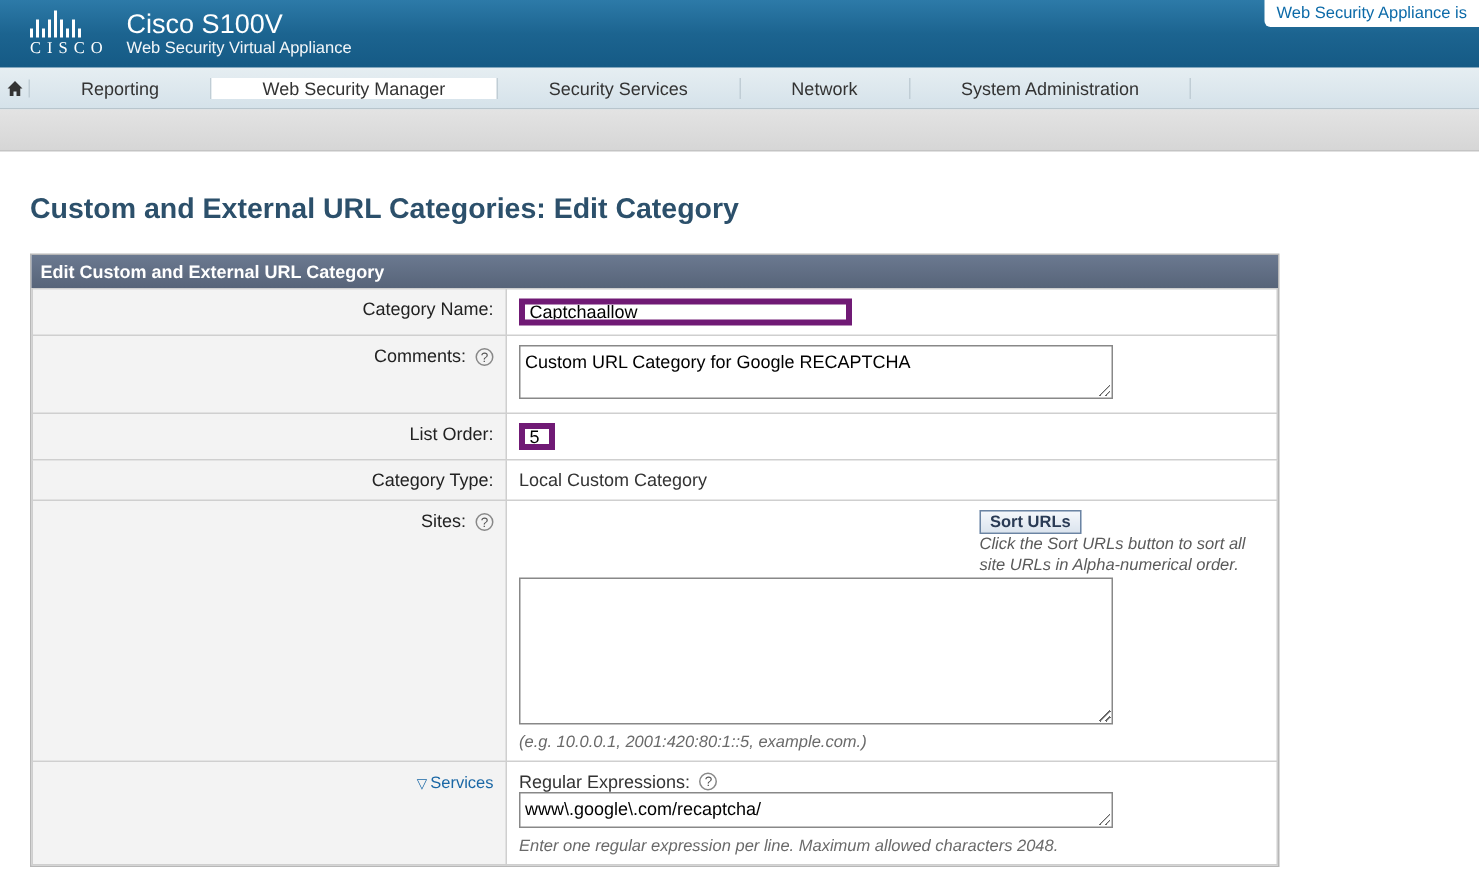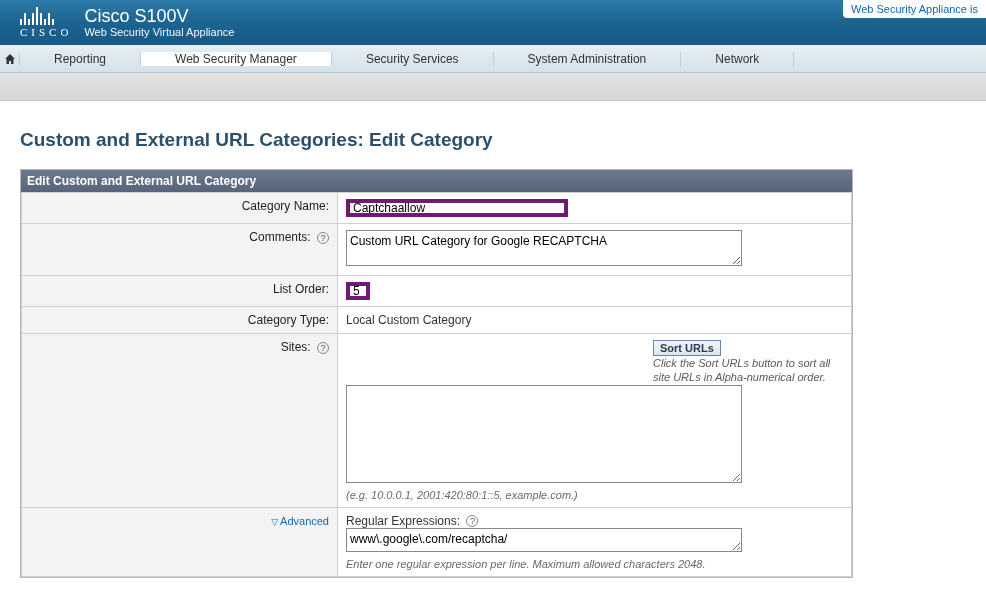--- a/index.html
+++ b/index.html
@@ -240,22 +240,22 @@
 
 <div class="nav-bar">
   <div class="home-icon">
     <svg width="12" height="12" viewBox="0 0 12 12">
         <path d="M6 1 L11 6 L9.5 6 L9.5 11 L7 11 L7 8 L5 8 L5 11 L2.5 11 L2.5 6 L1 6 Z" fill="#333"></path>
       </svg>
   </div>
   <div class="nav-tab">Reporting</div>
   <div class="nav-tab active">Web Security Manager</div>
   <div class="nav-tab">Security Services</div>
+  <div class="nav-tab">Network</div>
   <div class="nav-tab">System Administration</div>
-  <div class="nav-tab">Network</div>
 </div>
 
 <div class="sub-bar"></div>
 
 <div class="content">
   <h1 class="page-title">Custom and External URL Categories: Edit Category</h1>
 
   <div class="panel">
     <div class="panel-header">Edit Custom and External URL Category</div>
     <table class="form-table">
@@ -300,21 +300,21 @@
             <button class="sort-btn">Sort URLs</button>
             <div class="sort-hint">Click the Sort URLs button to sort all site URLs in Alpha-numerical order.</div>
           </div>
           <textarea class="field sites-field" style=""></textarea>
           <span class="hint">(e.g. 10.0.0.1, 2001:420:80:1::5, example.com.)</span>
         </td>
       </tr>
 
       <tr>
         <td class="label-cell">
-          <span class="adv-arrow">▽</span><span class="adv-toggle">Advanced</span>
+          <span class="adv-arrow">▽</span><span class="adv-toggle">Services</span>
         </td>
         <td class="value-cell">
           <span class="regex-label">Regular Expressions:</span>
           <span class="help-icon">?</span><br>
           <textarea class="field regex-field" style="">www\.google\.com/recaptcha/</textarea>
           <span class="hint">Enter one regular expression per line. Maximum allowed characters 2048.</span>
         </td>
       </tr>
 
     </tbody>

